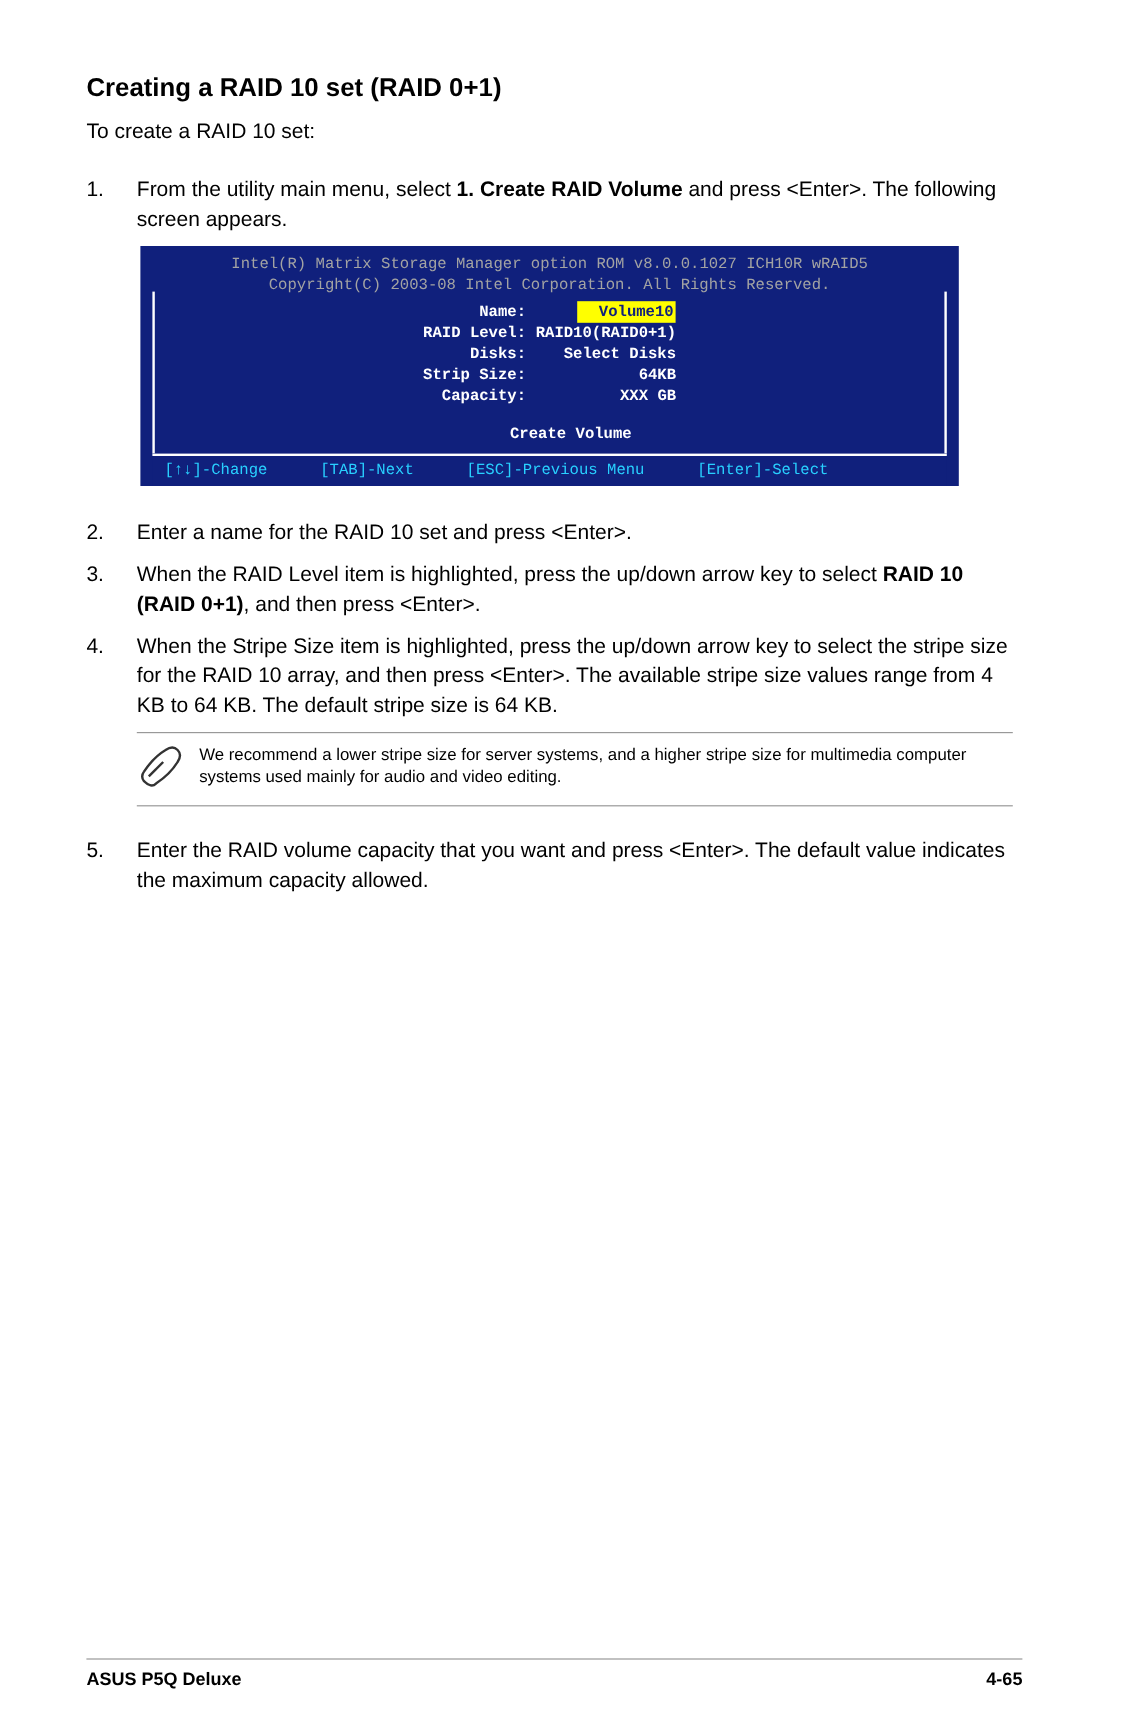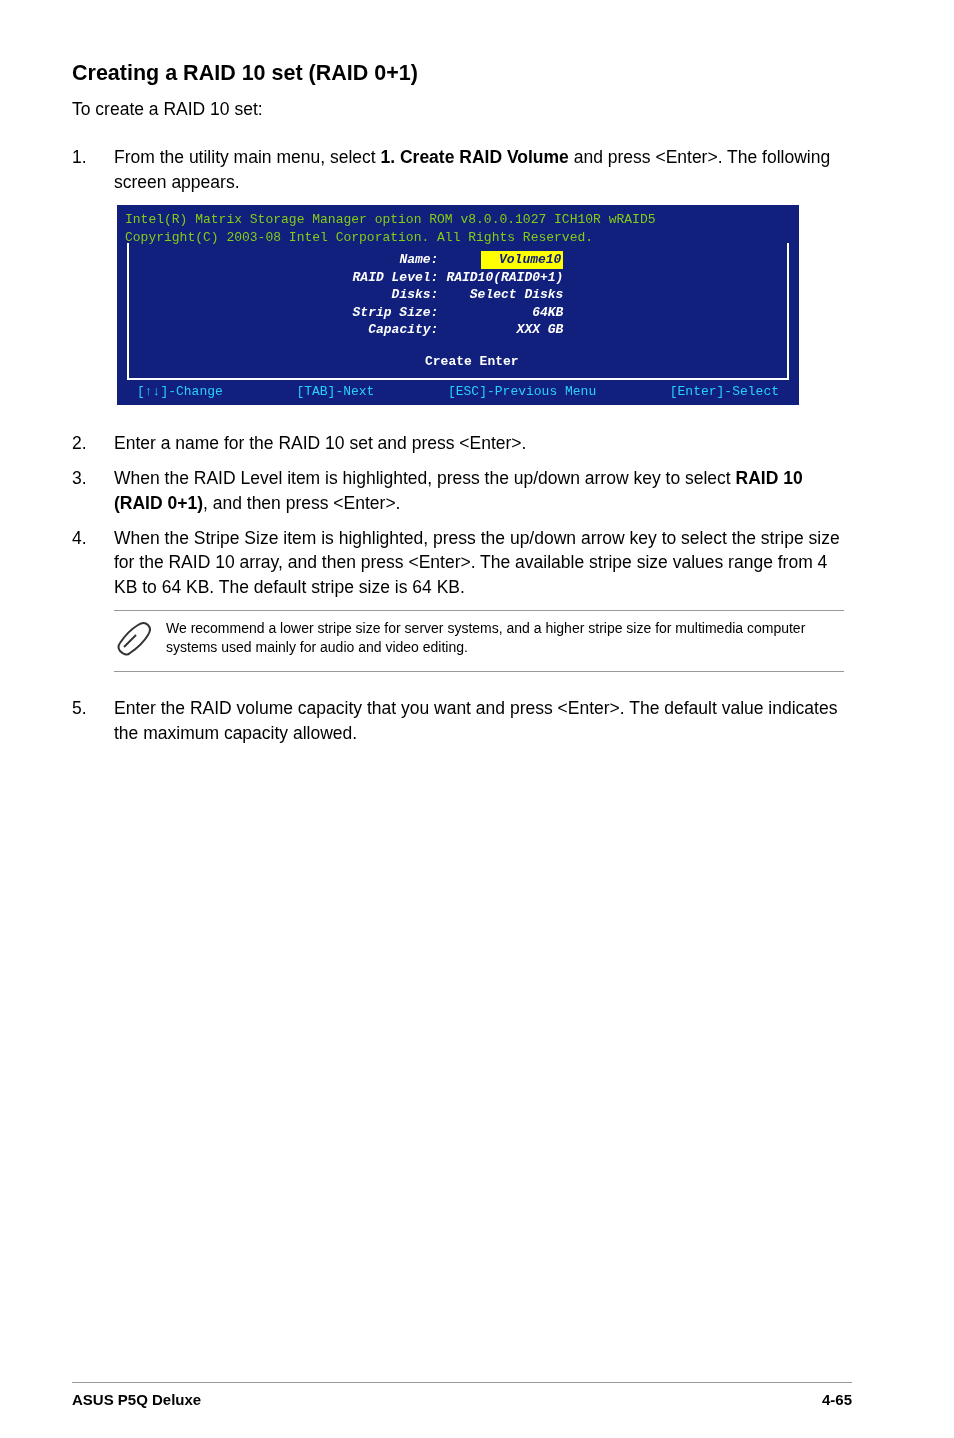--- a/index.html
+++ b/index.html
@@ -54,21 +54,22 @@
     background: #10207c;
     color: #ffffff;
     font-family: "Courier New", monospace;
     font-size: 13px;
     line-height: 1.35;
     width: 682px;
     box-sizing: border-box;
     padding: 6px 8px 0 8px;
   }
   .bios .hdr {
-    color: #84cc16;
+    text-align: center;
+    color: #a3a3a3;
   }
   .bios .band {
     position: relative;
     height: 13px;
     margin: 3px 0;
   }
   .bios .band::before,
   .bios .band::after {
     content: "";
     position: absolute;
@@ -95,21 +96,20 @@
     margin: -3px 2px 0 2px;
     padding: 8px 0;
   }
   .bios table.fields {
     margin: 0 auto;
     border-collapse: collapse;
   }
   .bios table.fields td {
     padding: 0 4px;
     white-space: nowrap;
-    font-style: italic;
   }
   .bios table.fields td.lbl {
     text-align: right;
     font-weight: bold;
     color: #ffffff;
   }
   .bios table.fields td.val {
     text-align: right;
     color: #ffffff;
     font-weight: bold;
@@ -134,21 +134,21 @@
     margin: -3px 2px 0 2px;
     padding: 30px 10px 40px 10px;
     text-align: center;
     font-weight: bold;
   }
   .bios .footer {
     background: #10207c;
     color: #28d0ff;
     padding: 3px 10px 4px 10px;
     display: flex;
-    justify-content: space-between;
+    justify-content: flex-start;
     gap: 44px;
     font-weight: normal;
     margin: 0 2px;
     border-top: 2px solid #fff;
   }
   .bios .footer span { white-space: nowrap; }
 
   
   .note {
     display: flex;
@@ -225,21 +225,21 @@
           <tr>
             <td class="lbl">Strip Size:</td>
             <td class="val">64KB</td>
           </tr>
           <tr>
             <td class="lbl">Capacity:</td>
             <td class="val">XXX   GB</td>
           </tr>
         </tbody>
           </table>
-        <div class="create-line">Create Enter</div>
+        <div class="create-line">Create Volume</div>
       </div>
 
 
 
       <div class="footer">
         <span>[↑↓]-Change</span>
         <span>[TAB]-Next</span>
         <span>[ESC]-Previous Menu</span>
         <span>[Enter]-Select</span>
       </div>

